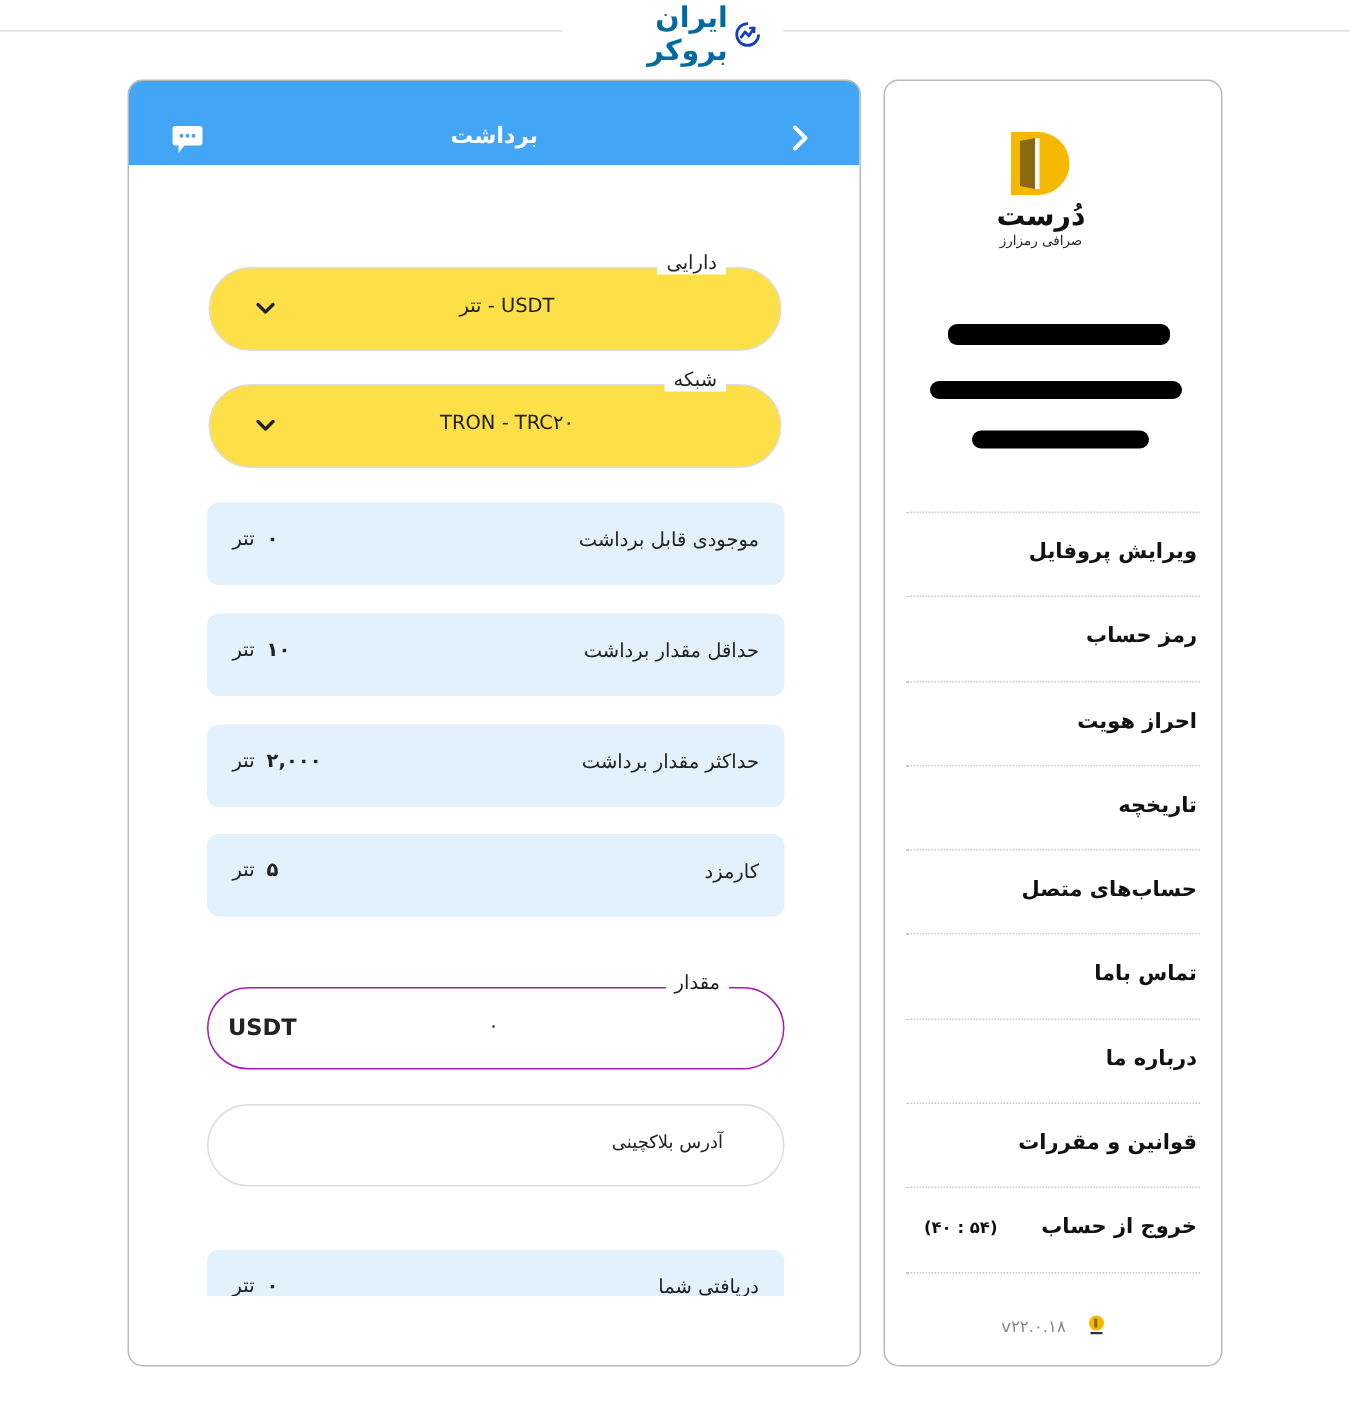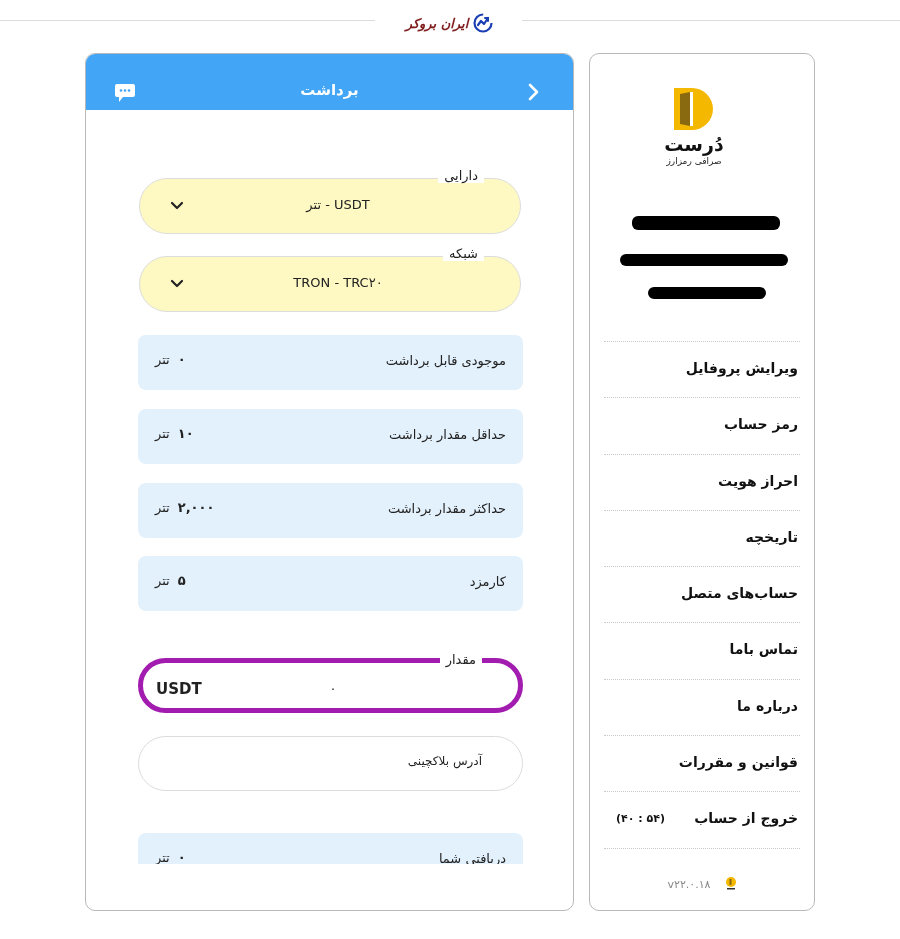--- a/index.html
+++ b/index.html
@@ -4,40 +4,40 @@
 <style>
   * { box-sizing: border-box; margin: 0; padding: 0; }
   html, body { width: 900px; height: 939px; background: #ffffff; overflow: hidden; }
   body { font-family: "DejaVu Sans", sans-serif; color: #222; position: relative; }
 
   .topbar { position: absolute; left: 0; top: 0; width: 900px; height: 42px; }
   .topbar .line { position: absolute; top: 20px; height: 1px; background: #dcdcdc; }
   .topbar .line.left { left: 0; width: 375px; }
   .topbar .line.right { left: 522px; width: 378px; }
   .brand { position: absolute; left: 392px; top: 10px; width: 116px; height: 26px; display: flex; align-items: center; justify-content: center; gap: 4px; direction: rtl; }
-  .brand .brand-text { color: #7f1d1d; font-weight: bold; font-size: 13px; font-style: italic; }
+  .brand .brand-text { color: #0369a1; font-weight: bold; font-size: 19px; }
 
   
   .main-card { position: absolute; left: 85px; top: 53px; width: 489px; height: 858px; border: 1px solid #b9b9b9; border-radius: 10px; overflow: hidden; background: #fff; }
   .main-header { position: absolute; left: 0; top: 0; width: 100%; height: 56px; background: #42a5f5; direction: rtl; }
   .main-header .title { position: absolute; left: 0; right: 0; top: 27px; text-align: center; color: #fff; font-weight: bold; font-size: 15px; }
   .main-header .back { position: absolute; right: 28px; top: 26px; width: 22px; height: 24px; cursor: pointer; }
   .main-header .chat { position: absolute; left: 28px; top: 27px; width: 22px; height: 24px; cursor: pointer; }
 
-  .field { position: absolute; left: 53px; width: 382px; height: 56px; border: 1px solid #dcdcdc; border-radius: 28px; background: #fef9c3; direction: rtl; }
+  .field { position: absolute; left: 53px; width: 382px; height: 56px; border: 1px solid #dcdcdc; border-radius: 28px; background: #fde047; direction: rtl; }
   .field .legend { position: absolute; right: 36px; top: -11px; background: #fff; padding: 0 6px; font-size: 13px; color: #222; }
   .field .value { position: absolute; left: 16px; right: 0; top: 18px; text-align: center; font-size: 13px; color: #222; direction: ltr; }
   .field .chev { position: absolute; left: 30px; top: 20px; width: 14px; height: 14px; }
 
   .info { position: absolute; left: 52px; width: 385px; height: 55px; background: #e3f1fc; border-radius: 8px; direction: rtl; }
   .info .label { position: absolute; right: 17px; top: 18px; font-size: 13px; color: #222; }
   .info .val { position: absolute; left: 17px; top: 17px; font-size: 13px; color: #222; display: flex; gap: 8px; direction: rtl; align-items: baseline; }
   .info .val .num { font-weight: bold; }
 
-  .amount { position: absolute; left: 52px; top: 604px; width: 385px; height: 55px; border: 5px solid #a21caf; border-radius: 28px; direction: rtl; }
+  .amount { position: absolute; left: 52px; top: 604px; width: 385px; height: 55px; border: 1px solid #a21caf; border-radius: 28px; direction: rtl; }
   .amount .legend { position: absolute; right: 36px; top: -11px; background: #fff; padding: 0 6px; font-size: 13px; }
   .amount .unit { position: absolute; left: 13px; top: 17px; font-size: 15px; font-weight: bold; direction: ltr; }
   .amount .input { position: absolute; left: 150px; top: 18px; width: 80px; font-size: 13px; text-align: center; border: none; outline: none; background: transparent; font-family: "DejaVu Sans", sans-serif; color: #222; }
 
   .address { position: absolute; left: 52px; top: 682px; width: 385px; height: 55px; border: 1px solid #dcdcdc; border-radius: 28px; direction: rtl; }
   .address .ph { position: absolute; right: 40px; top: 17px; font-size: 12px; color: #222; }
 
   .received-clip { position: absolute; left: 52px; top: 779px; width: 385px; height: 31px; overflow: hidden; }
   .received-clip .info { left: 0; top: 0; }
 

